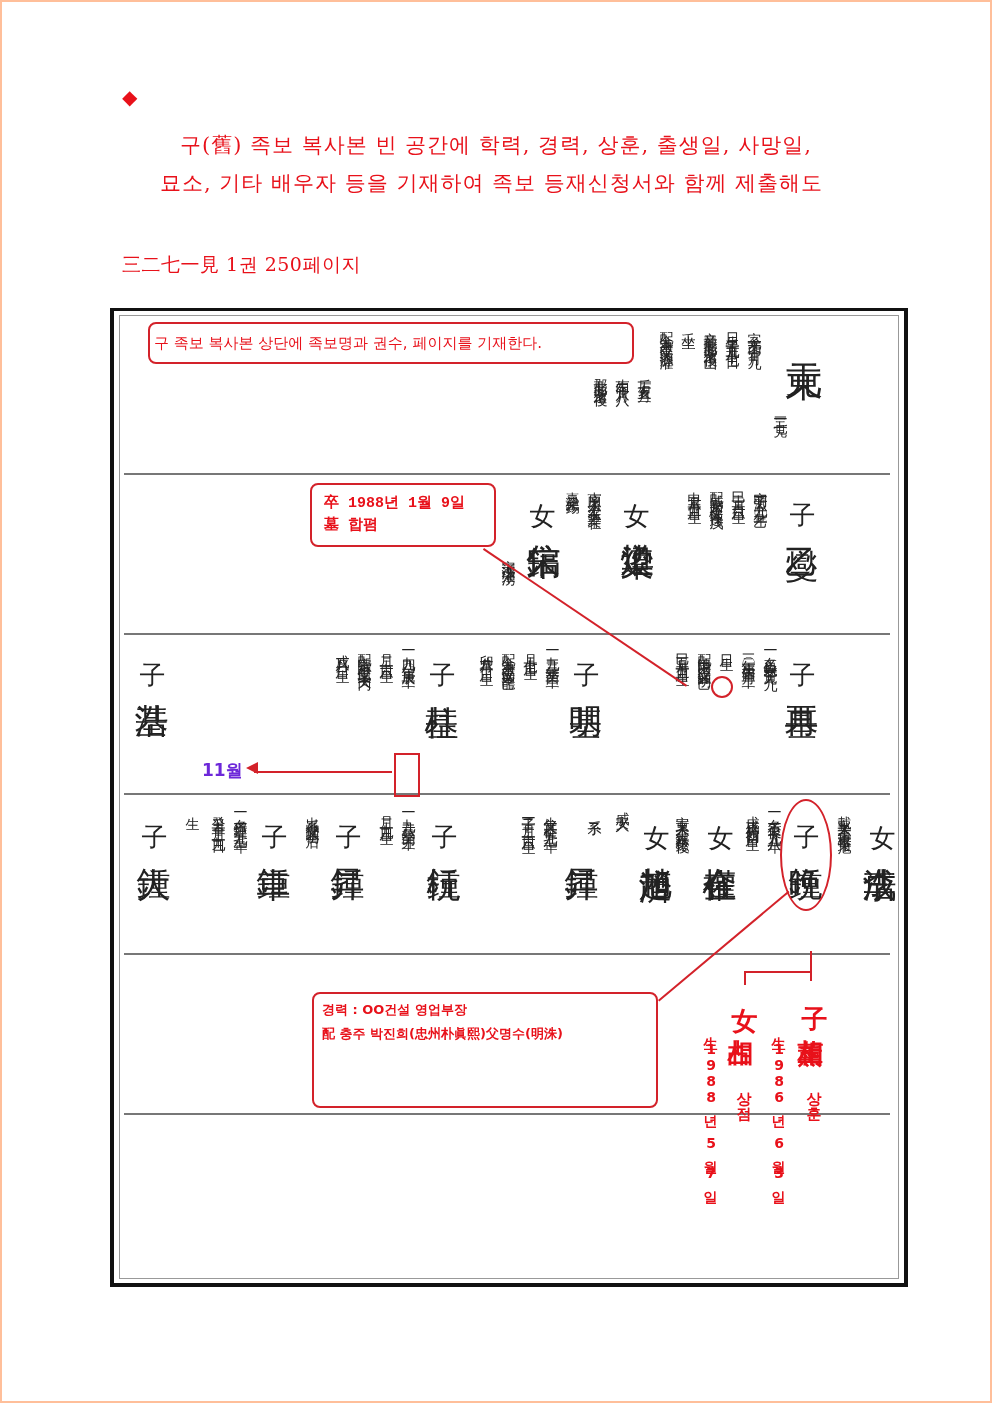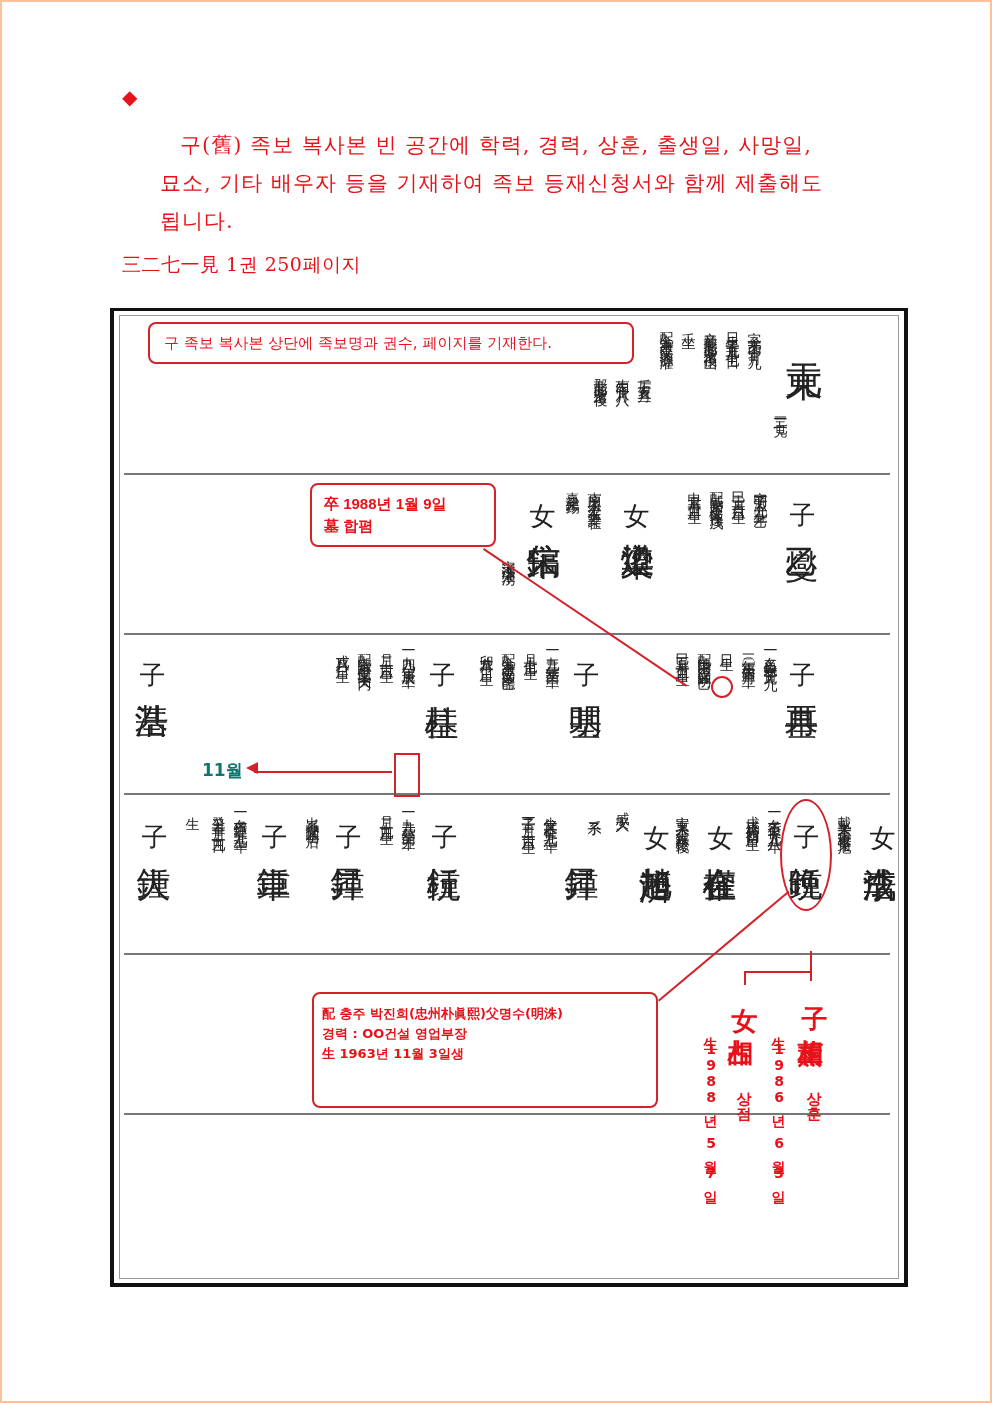--- a/index.html
+++ b/index.html
@@ -1,20 +1,20 @@
 <!DOCTYPE html>
 <html><head>
 <meta charset="utf-8">
 <style>
   html, body { margin:0; padding:0; background:#fff; }
   body { width:992px; height:1403px; position:relative; overflow:hidden;
          font-family:"DejaVu Serif", "Liberation Serif", serif; }
   .page-border { position:absolute; left:0; top:0; width:988px; height:1399px;
                  border:2px solid #FFBF9A; }
-  .red { color:#0f766e; }
+  .red { color:#6d28d9; }
   .notice { position:absolute; left:122px; top:78px; width:760px; font-size:21px;
             line-height:38px; color:#E8111A; font-family:"DejaVu Serif", serif; letter-spacing:1px; }
   .notice .diamond { position:absolute; left:0; top:0; font-size:20px; }
   .notice .line { display:block; padding-left:38px; white-space:nowrap; }
   .notice .line.first { padding-left:58px;margin-top:48px; }
   .caption { position:absolute; left:122px; top:252px; font-size:19px; color:#E8111A; letter-spacing:0.5px; }
 
   
   .frame { position:absolute; left:110px; top:308px; width:790px; height:972px;
            border-left:4px solid #111; border-top:3px solid #111; border-right:4px solid #111; border-bottom:4px solid #111; }
@@ -34,21 +34,20 @@
 </style>
 </head>
 <body>
 
 <div class="page-border"></div>
 
 <div class="notice">
   <span class="diamond">◆</span>
   <span class="line first">구(舊) 족보 복사본 빈 공간에 학력, 경력, 상훈, 출생일, 사망일,</span>
   <span class="line">묘소, 기타 배우자 등을 기재하여 족보 등재신청서와 함께 제출해도</span>
-  <span class="line">됩니다.</span>
 </div>
 
 <div class="caption">三二七一見 1권 250페이지</div>
 
 <div class="frame">
   <div class="frame-inner"></div>
   <div class="rule" style="top:162px"></div>
   <div class="rule" style="top:322px"></div>
   <div class="rule" style="top:482px"></div>
   <div class="rule" style="top:642px"></div>
@@ -157,29 +156,28 @@
   <div class="rv" style="left:682px;top:708px;font-size:26px;font-weight:bold;line-height:30px">相薰</div>
   <div class="rv" style="left:690px;top:770px;font-size:15px;font-weight:bold;font-family:'DejaVu Sans',sans-serif">상훈</div>
   <div class="rv" style="left:656px;top:714px;font-size:14px;font-weight:bold;line-height:18px;font-family:'DejaVu Sans',sans-serif">生 1986년 6월3일</div>
 
   <div class="rv" style="left:614px;top:676px;font-size:26px;font-weight:bold">女</div>
   <div class="rv" style="left:612px;top:708px;font-size:26px;font-weight:bold;line-height:30px">相占</div>
   <div class="rv" style="left:620px;top:770px;font-size:15px;font-weight:bold;font-family:'DejaVu Sans',sans-serif">상점</div>
   <div class="rv" style="left:588px;top:714px;font-size:14px;font-weight:bold;line-height:18px;font-family:'DejaVu Sans',sans-serif">生 1988년 5월7일</div>
 </div>
 
-<div class="callout" style="left:148px;top:322px;width:486px;height:42px;display:flex;align-items:center;padding-left:14px;box-sizing:border-box;font-size:15px;font-family:'DejaVu Sans',sans-serif">
+<div class="callout" style="left:148px;top:322px;width:486px;height:42px;display:flex;align-items:center;padding-left:4px;box-sizing:border-box;font-size:15px;font-family:'DejaVu Sans',sans-serif">
   <span>구 족보 복사본 상단에 족보명과 권수, 페이지를 기재한다.</span>
 </div>
 
-<div class="callout" style="left:310px;top:483px;width:186px;height:64px;padding:8px 12px;box-sizing:border-box;font-size:15px;font-weight:bold;line-height:22px;font-family:Liberation Sans, sans-serif">
+<div class="callout" style="left:310px;top:483px;width:186px;height:64px;padding:8px 12px;box-sizing:border-box;font-size:15px;font-weight:bold;line-height:22px;font-family:Liberation Mono, monospace">
   <div>卒 1988년 1월 9일</div>
   <div>墓 합폄</div>
 </div>
 <div class="red-line" style="left:484px;top:548px;width:245px;transform:rotate(34deg)"></div>
 <div class="red-circle" style="left:711px;top:676px;width:18px;height:18px"></div>
 
 <div class="callout" style="left:312px;top:992px;width:346px;height:116px;padding:6px 8px;box-sizing:border-box;font-size:13px;font-weight:bold;line-height:20px;font-family:'DejaVu Sans',sans-serif">
+  <div>경력 : OO건설 영업부장</div>
   <div style="margin-top:4px">配 충주 박진희(忠州朴眞熙)父명수(明洙)</div>
-  <div>경력 : OO건설 영업부장</div>
-  <div>生 1963년 11월 3일생</div>
 </div>
 <div class="red-line" style="left:658px;top:1000px;width:170px;transform:rotate(-40deg)"></div>
 
 </body></html>

